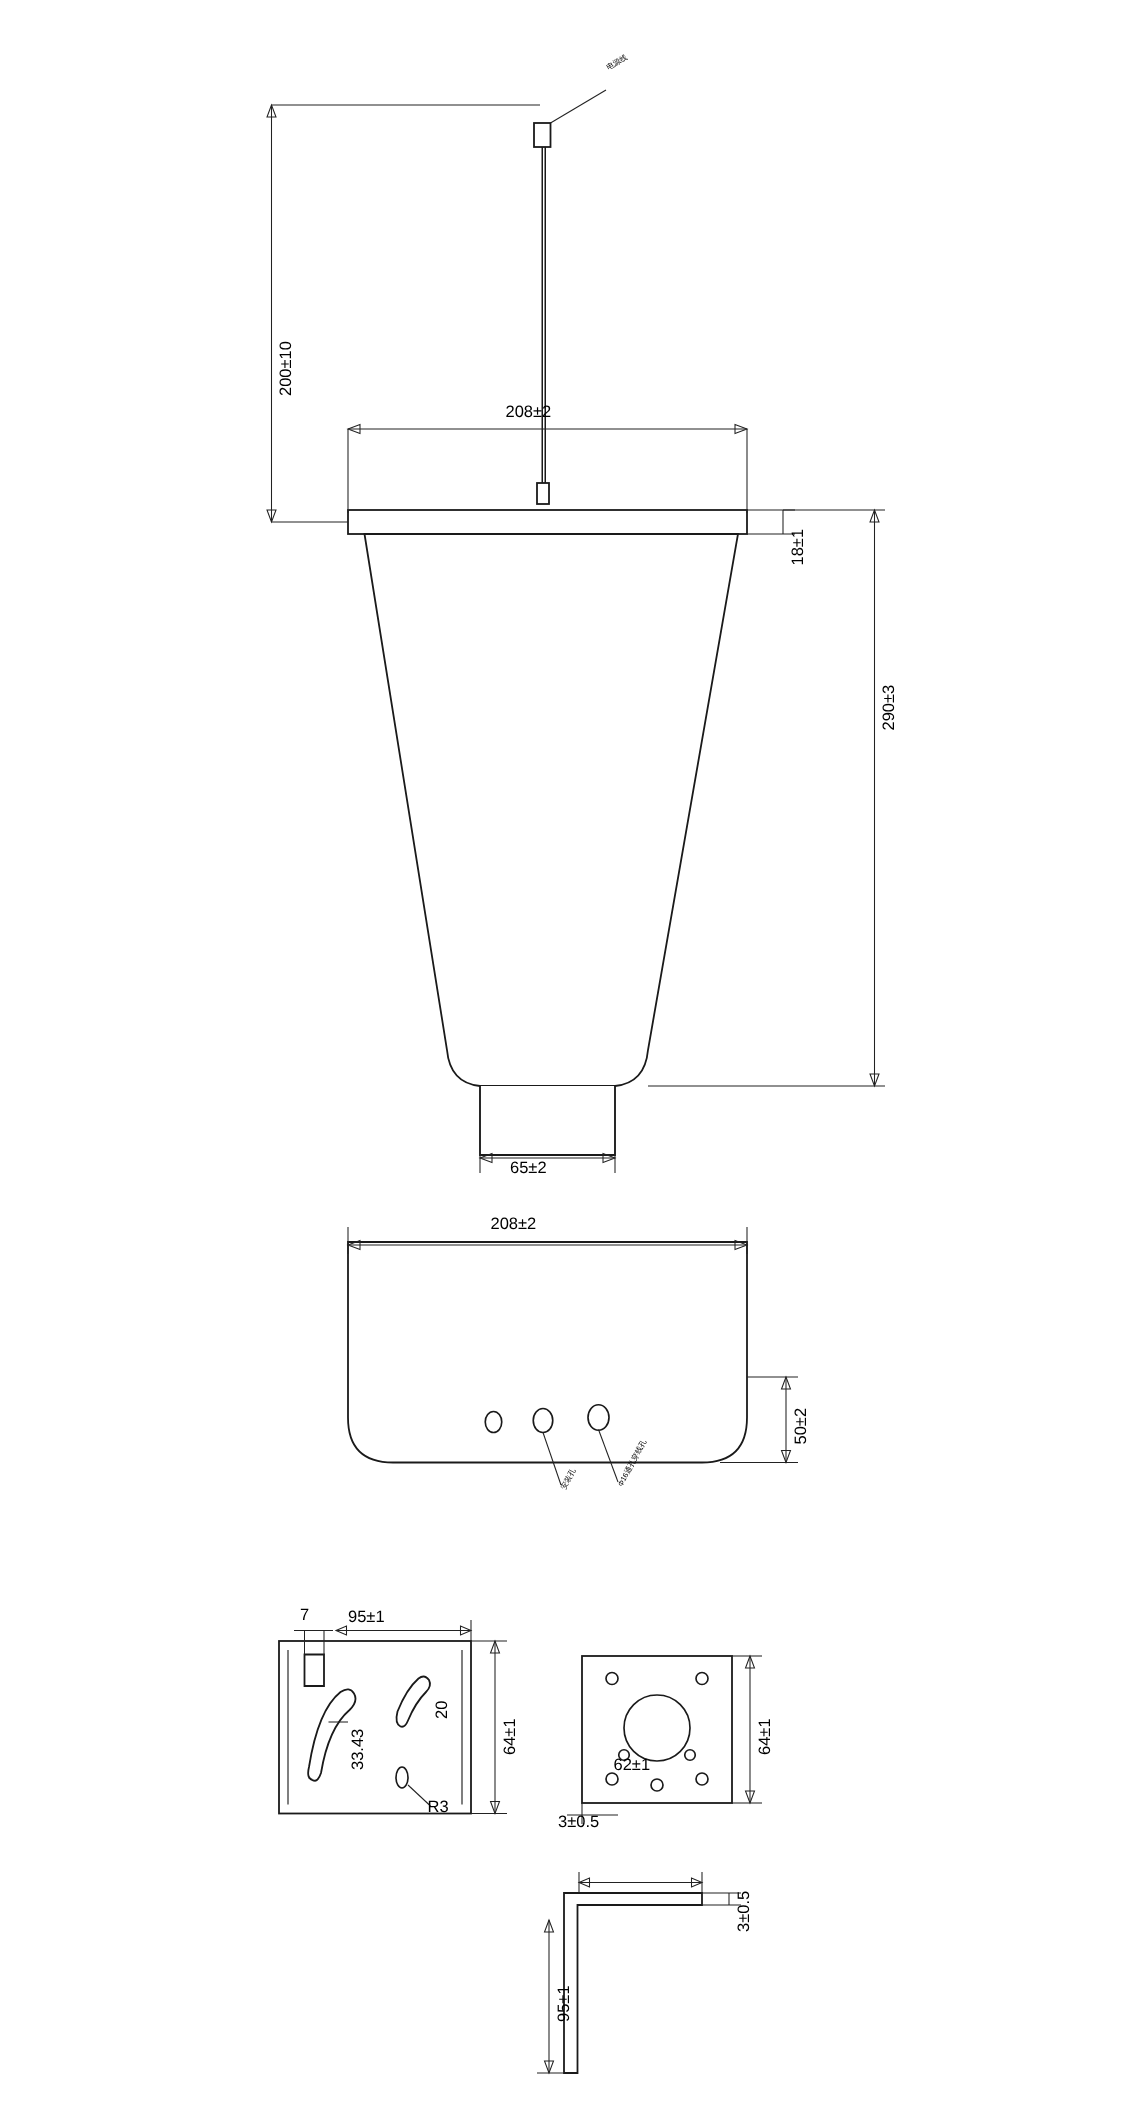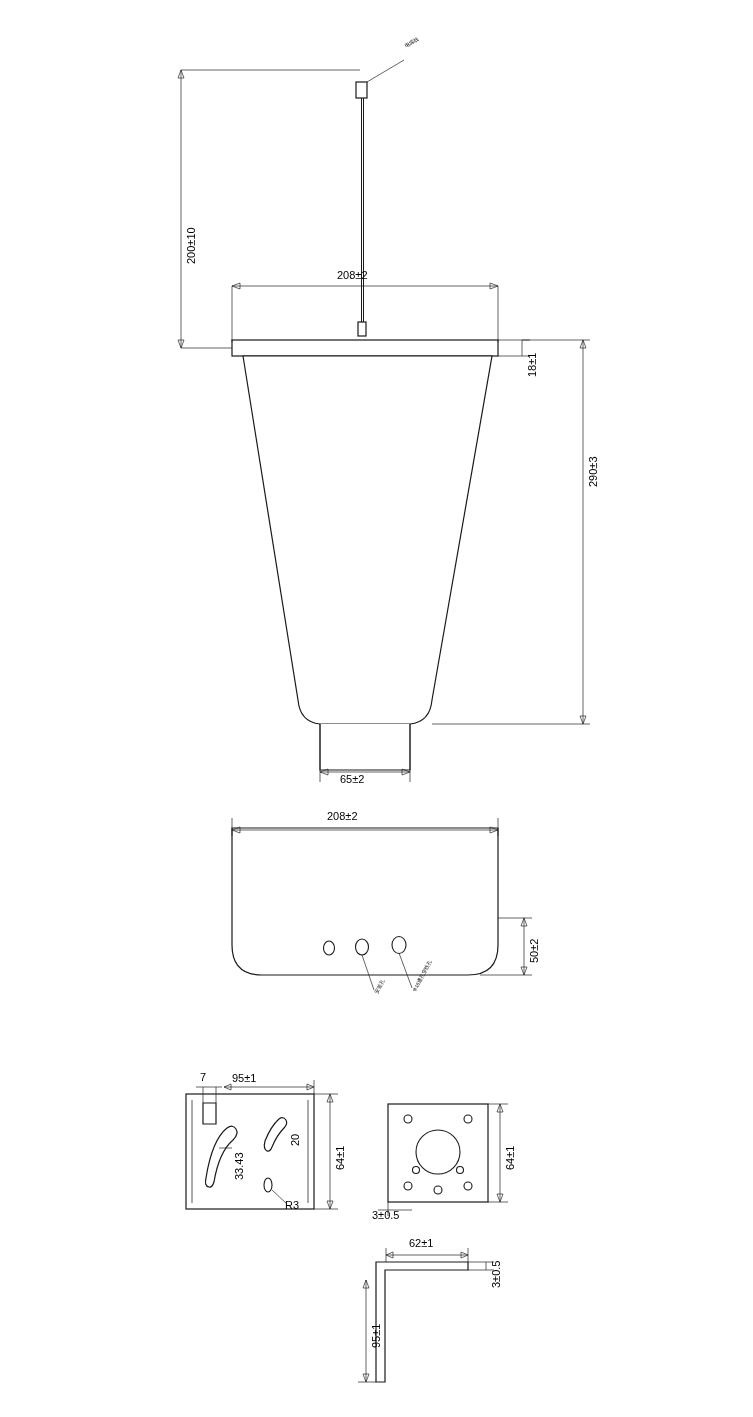--- a/index.html
+++ b/index.html
@@ -272,19 +272,19 @@
   <div class="dim-label vert" style="left:290px; top:1146px;">20</div>
 
   <div class="dim-label vert" style="left:234px; top:1180px;">33.43</div>
 
   <div class="dim-label" style="left:285px; top:1200px;">R3</div>
 
   <div class="dim-label vert" style="left:505px; top:1170px;">64±1</div>
 
   <div class="dim-label" style="left:372px; top:1210px;">3±0.5</div>
 
-  <div class="dim-label" style="left:409px; top:1238px;">62±1</div>
+  <div class="dim-label" style="left:409px; top:1172px;">62±1</div>
 
   <div class="dim-label vert" style="left:491px; top:1288px;">3±0.5</div>
 
   <div class="dim-label vert" style="left:371px; top:1348px;">95±1</div>
 
 </div>
 
 </body></html>

